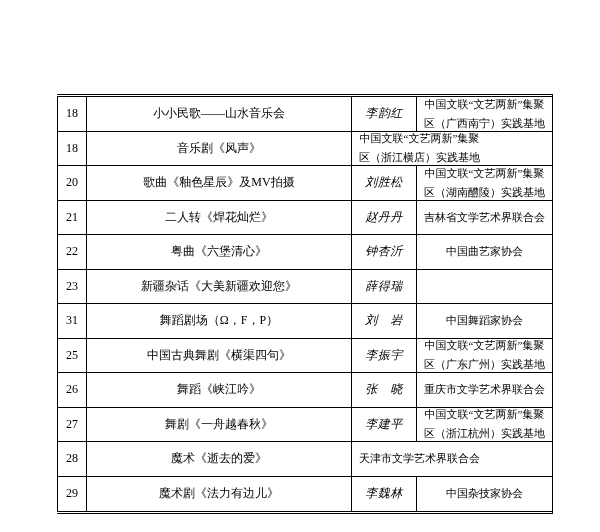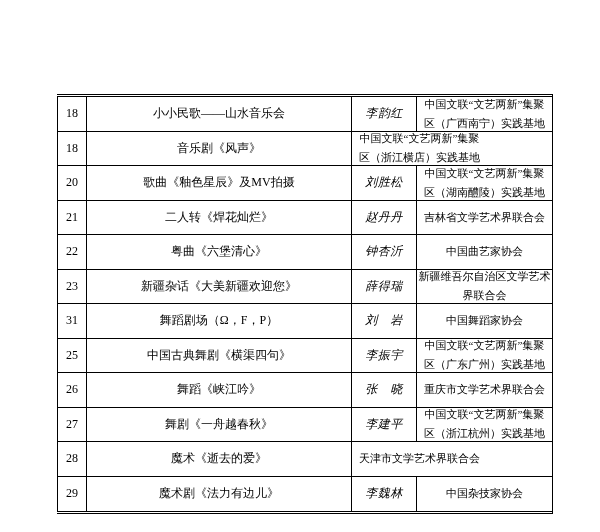--- a/index.html
+++ b/index.html
@@ -75,22 +75,20 @@
       <div class="cell cell-no">22</div>
       <div class="cell cell-title">粤曲《六堡清心》</div>
       <div class="cell cell-name">钟杏沂</div>
       <div class="cell cell-org">中国曲艺家协会</div>
     </div>
 
     <div class="t-row">
       <div class="cell cell-no">23</div>
       <div class="cell cell-title">新疆杂话《大美新疆欢迎您》</div>
       <div class="cell cell-name">薛得瑞</div>
-      <div class="cell cell-org">新疆维吾尔自治区文学艺术
-界联合会</div>
     </div>
 
     <div class="t-row">
       <div class="cell cell-no">31</div>
       <div class="cell cell-title">舞蹈剧场（Ω，F，P）</div>
       <div class="cell cell-name">刘　岩</div>
       <div class="cell cell-org">中国舞蹈家协会</div>
     </div>
 
     <div class="t-row">

